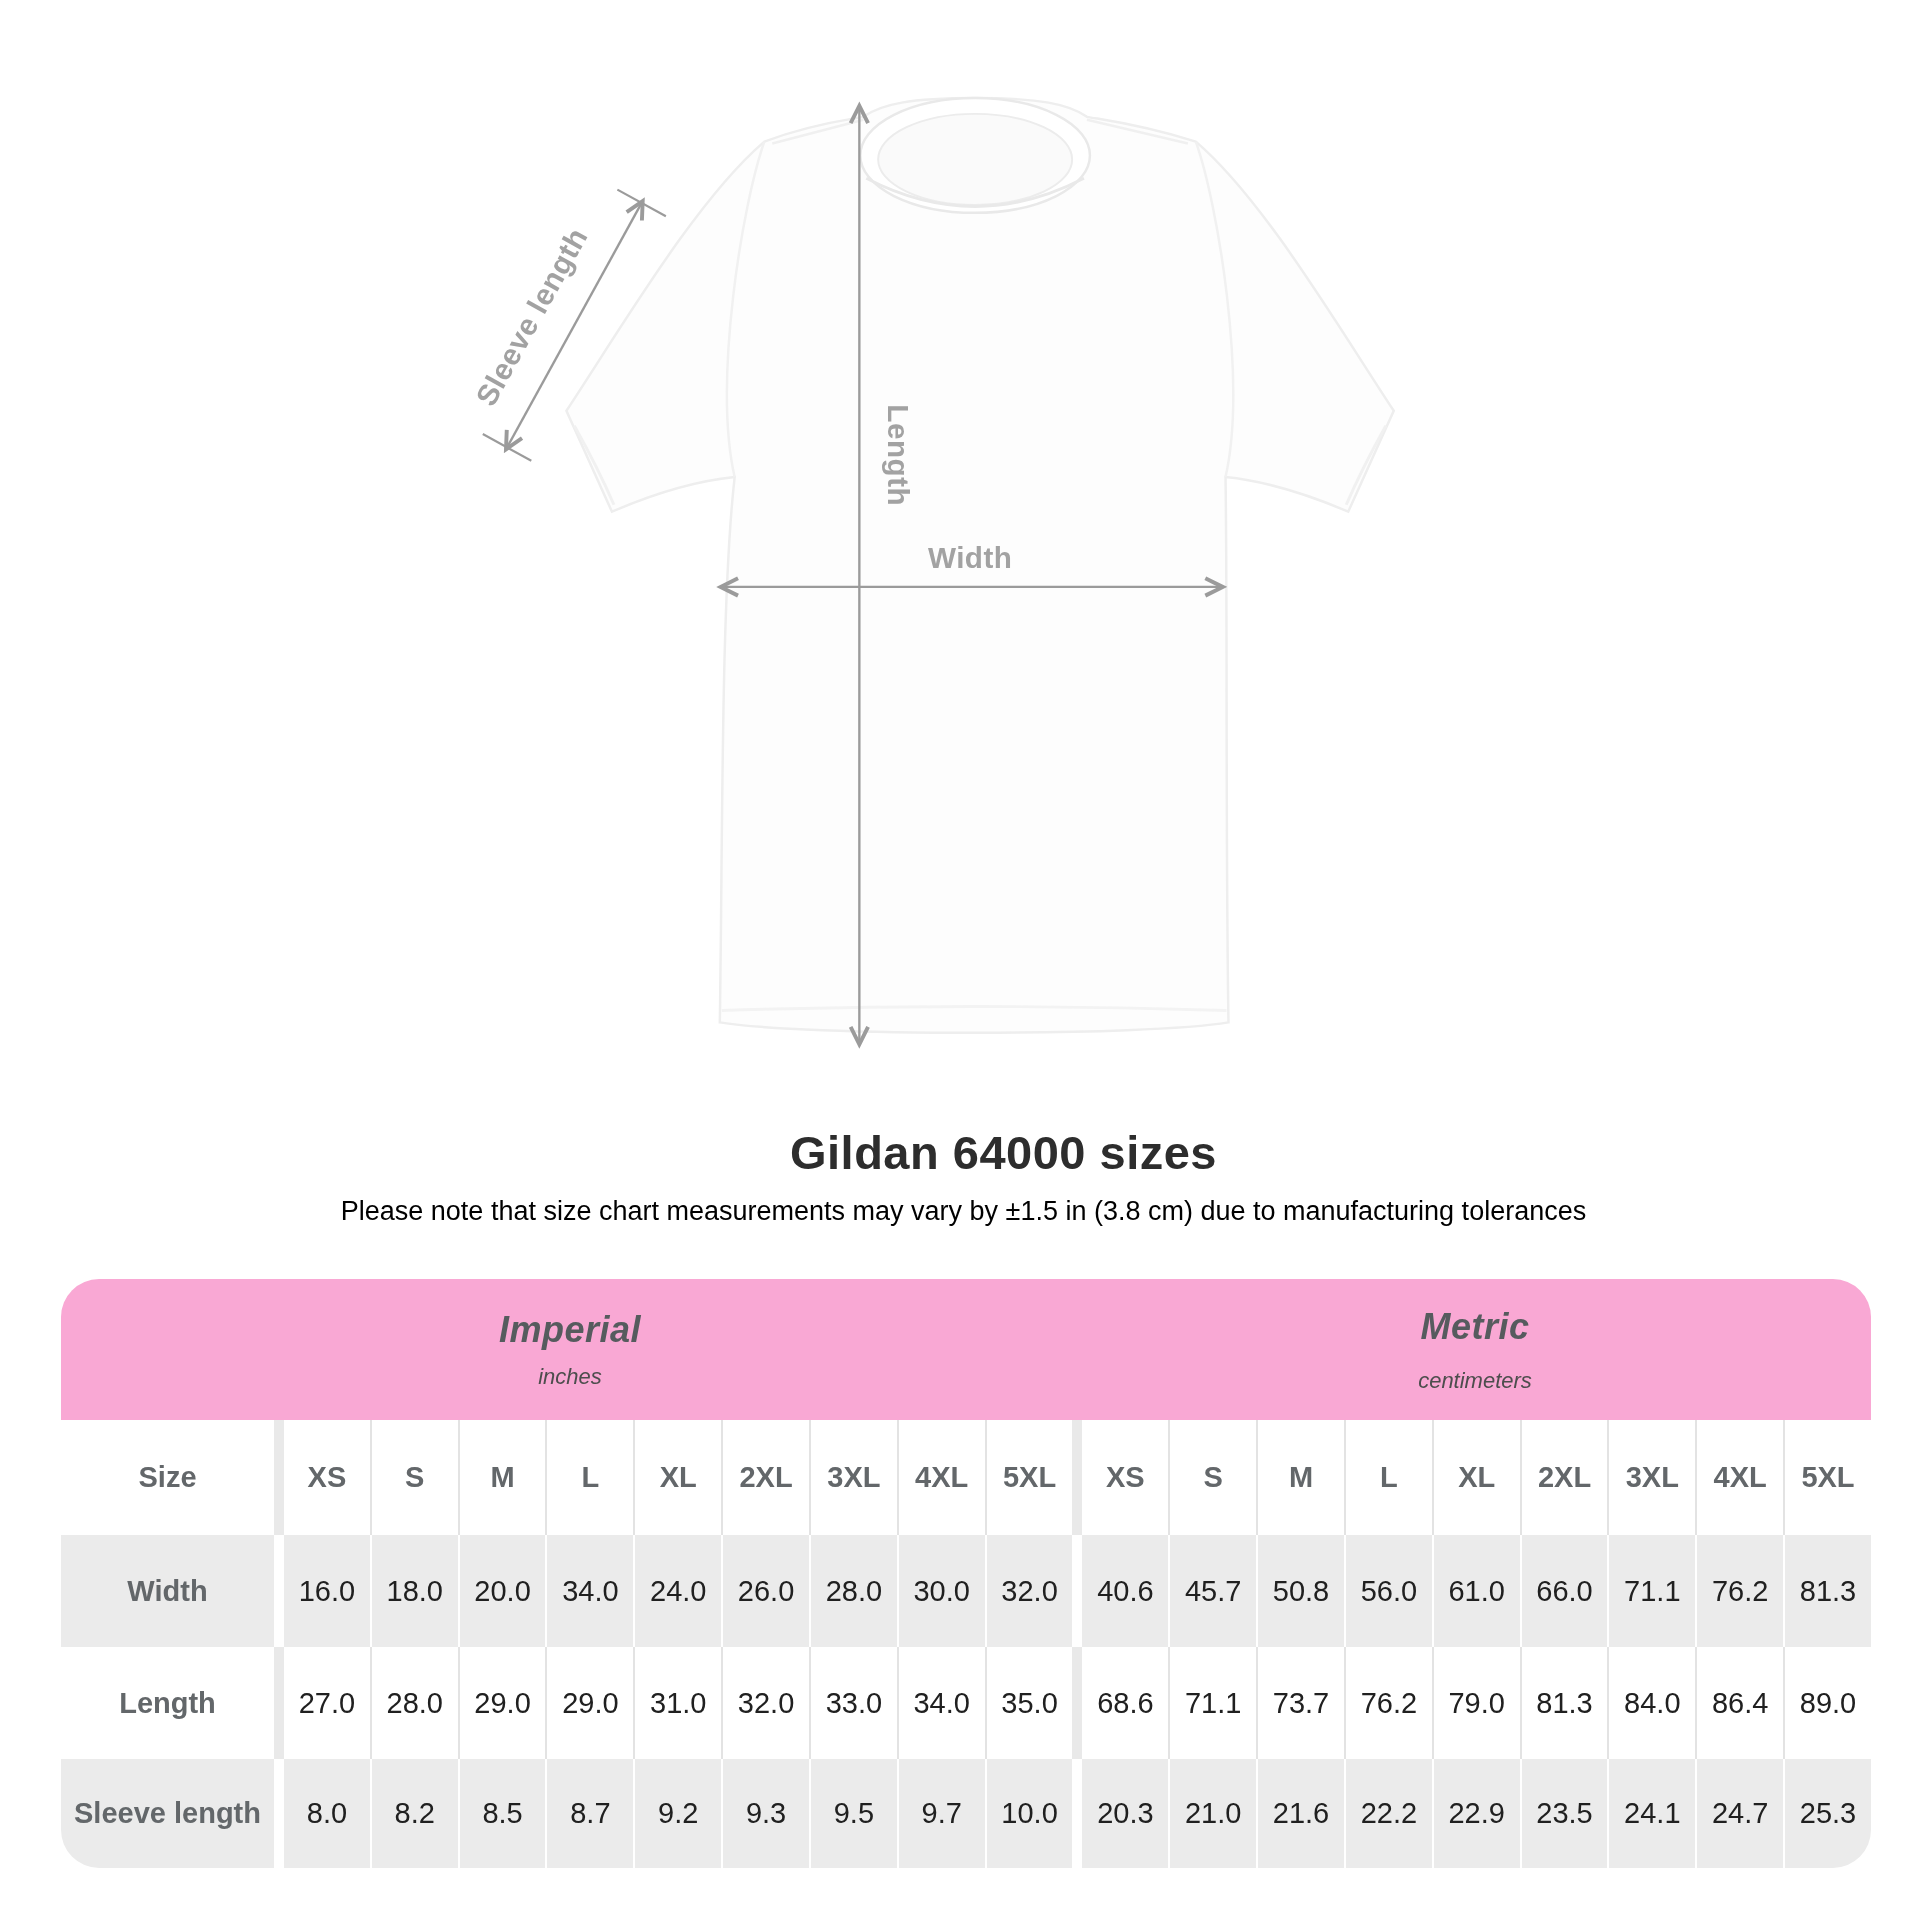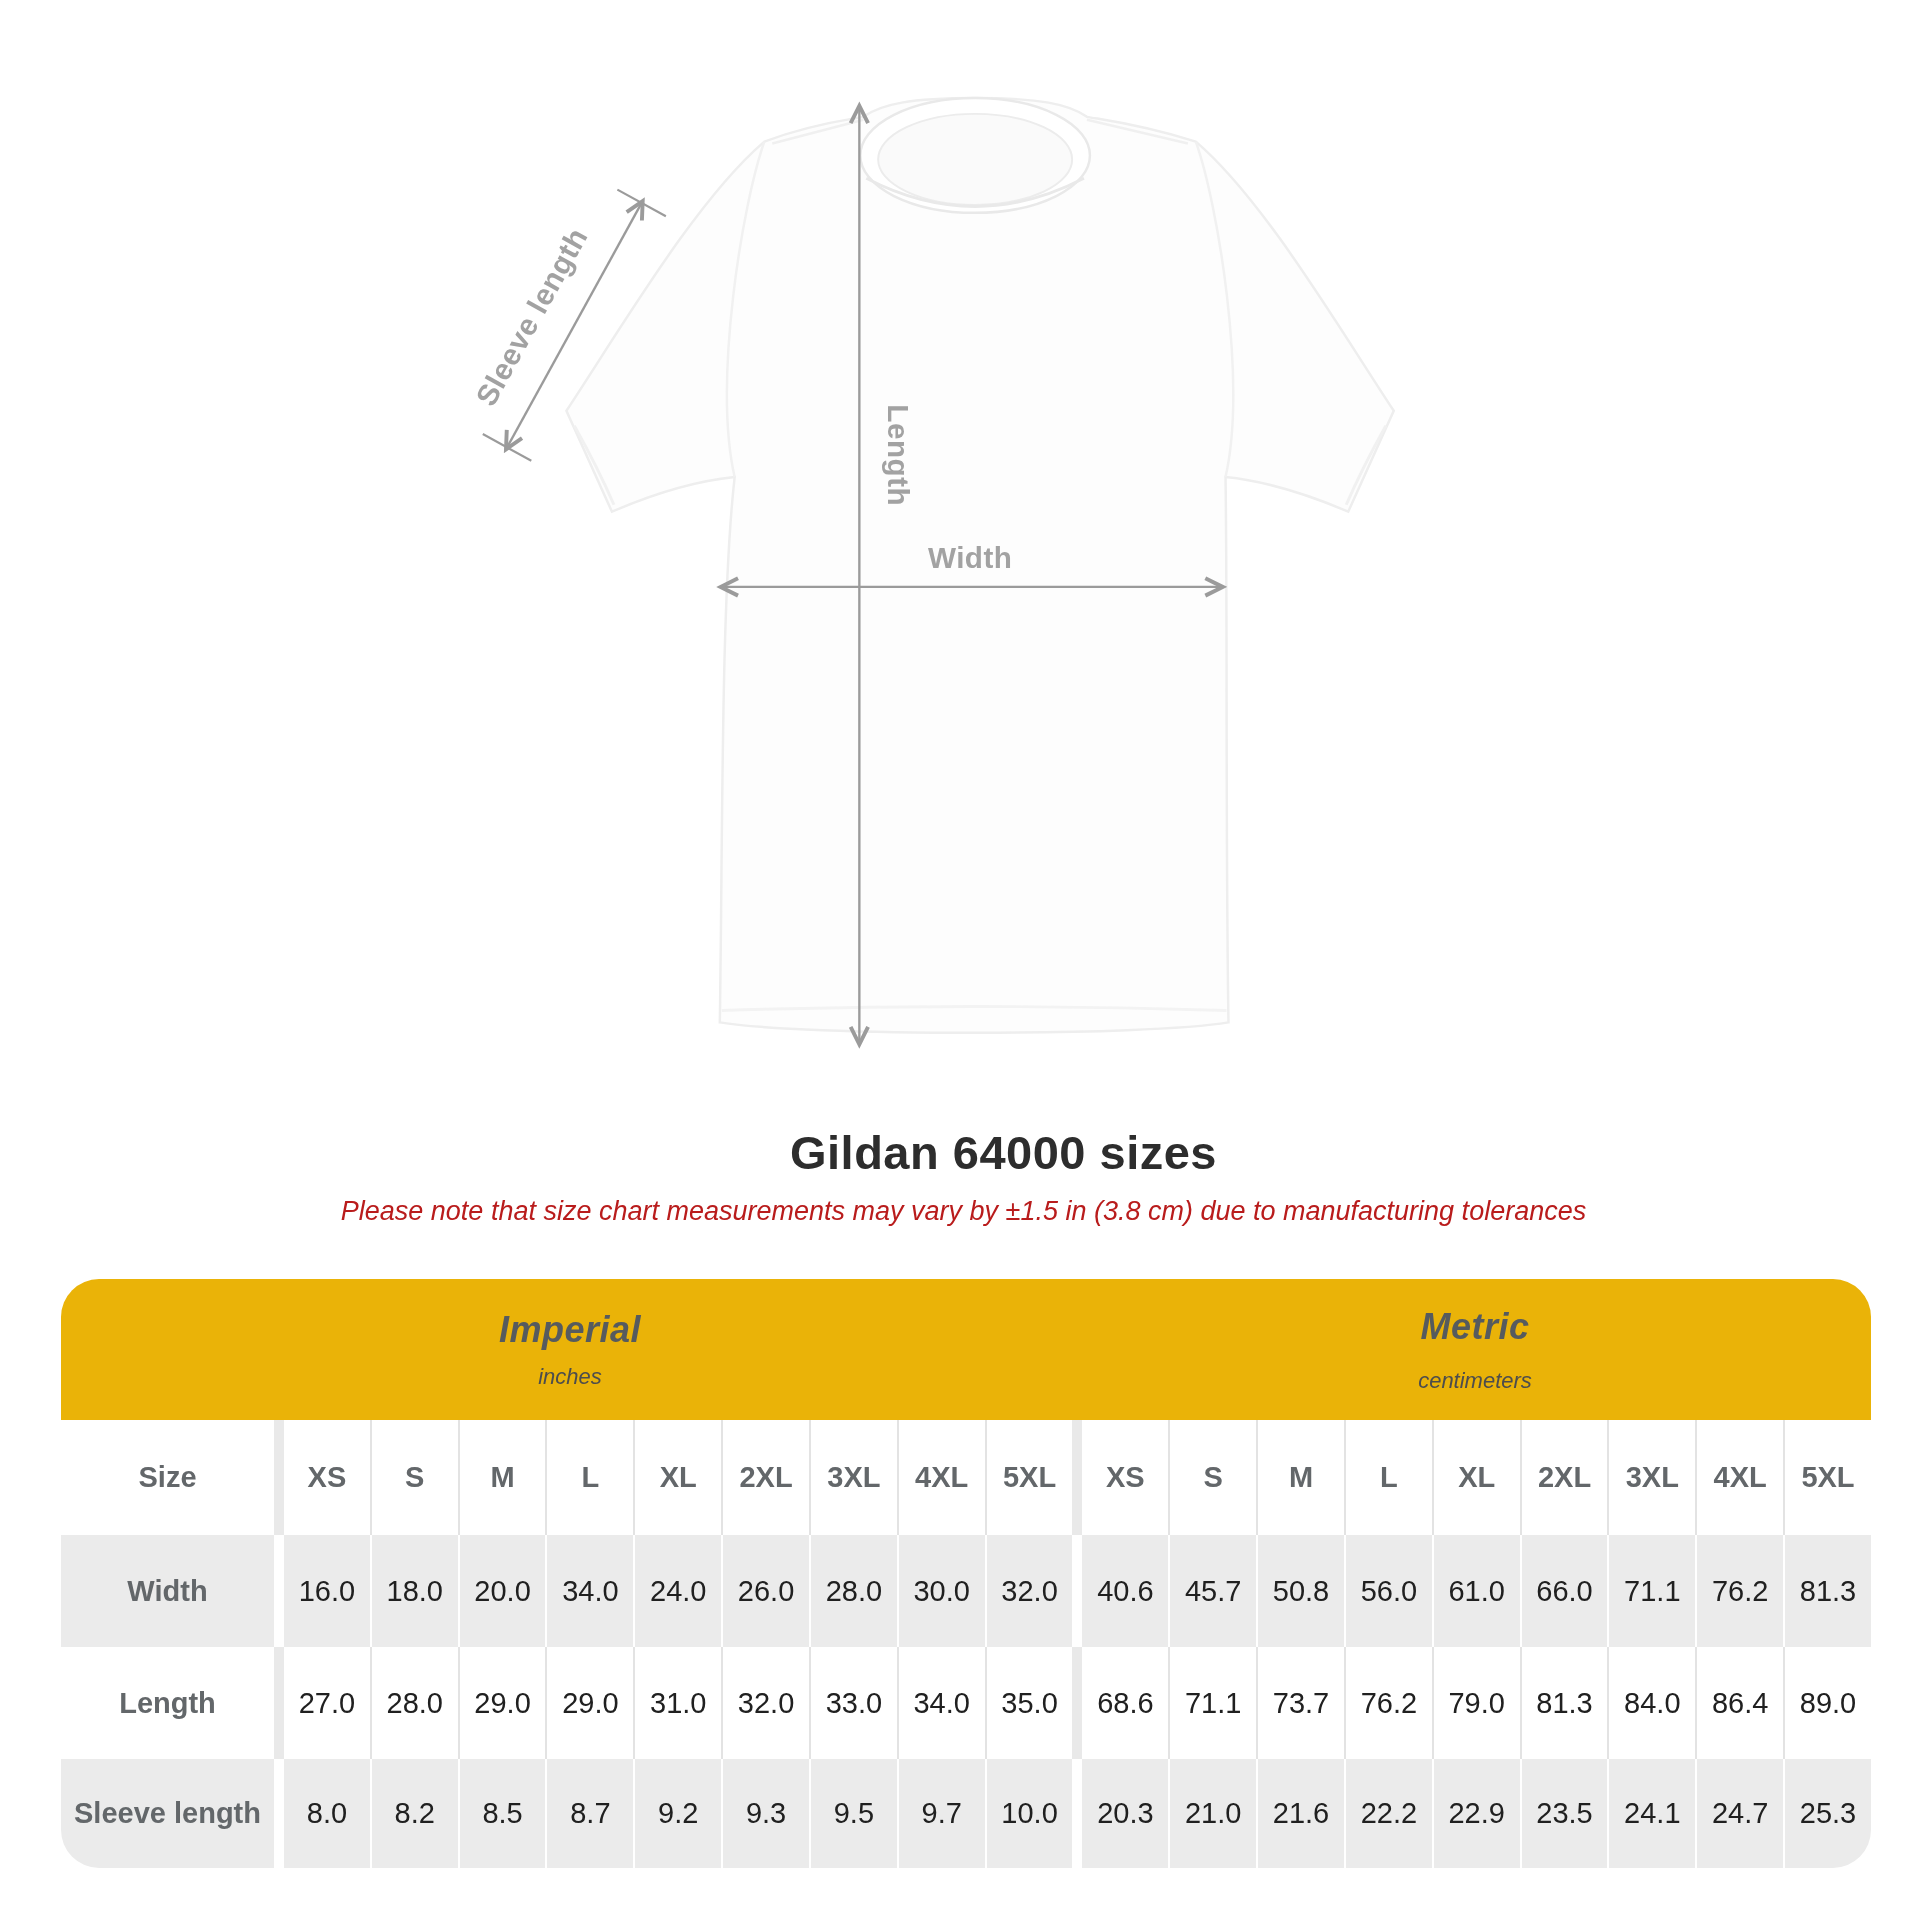--- a/index.html
+++ b/index.html
@@ -11,29 +11,29 @@
   
   .shirt-wrap{position:absolute;left:416px;top:84px;width:1049px;height:990px;}
 
   
   .page-title{
     position:absolute;left:0;top:1125px;width:100%;text-align:center;
     font-size:47px;font-weight:700;color:#2d2d2d;letter-spacing:0.5px;padding-left:40px;
   }
   .page-subtitle{
     position:absolute;left:0;top:1196px;width:100%;text-align:center;
-    font-size:27px;font-style:italic;color:#b91c1c;
+    font-size:27px;color:#000000;
   }
 
   
   .size-table{
     position:absolute;left:61px;top:1279px;width:1810px;
     border-radius:38px;overflow:hidden;
   }
-  .units-band{height:141px;background:#eab308;display:flex;}
+  .units-band{height:141px;background:#f9a8d4;display:flex;}
   .unit-group{display:flex;flex-direction:column;align-items:center;justify-content:center;gap:13px;}
   .unit-group.imperial{width:1018px;}
   .unit-group.metric{width:792px;gap:20px;}
   .unit-label{font-size:36px;font-weight:700;font-style:italic;color:#565b5e;letter-spacing:0.5px;}
   .unit-sublabel{font-size:22px;font-style:italic;color:#4d4d4d;}
 
   .trow{display:flex;width:100%;}
   .trow.header{height:115px;background:#ffffff;justify-content:space-between;}
   .trow.gray{height:112px;background:#ebebeb;}
   .trow.white{height:112px;background:#ffffff;}

